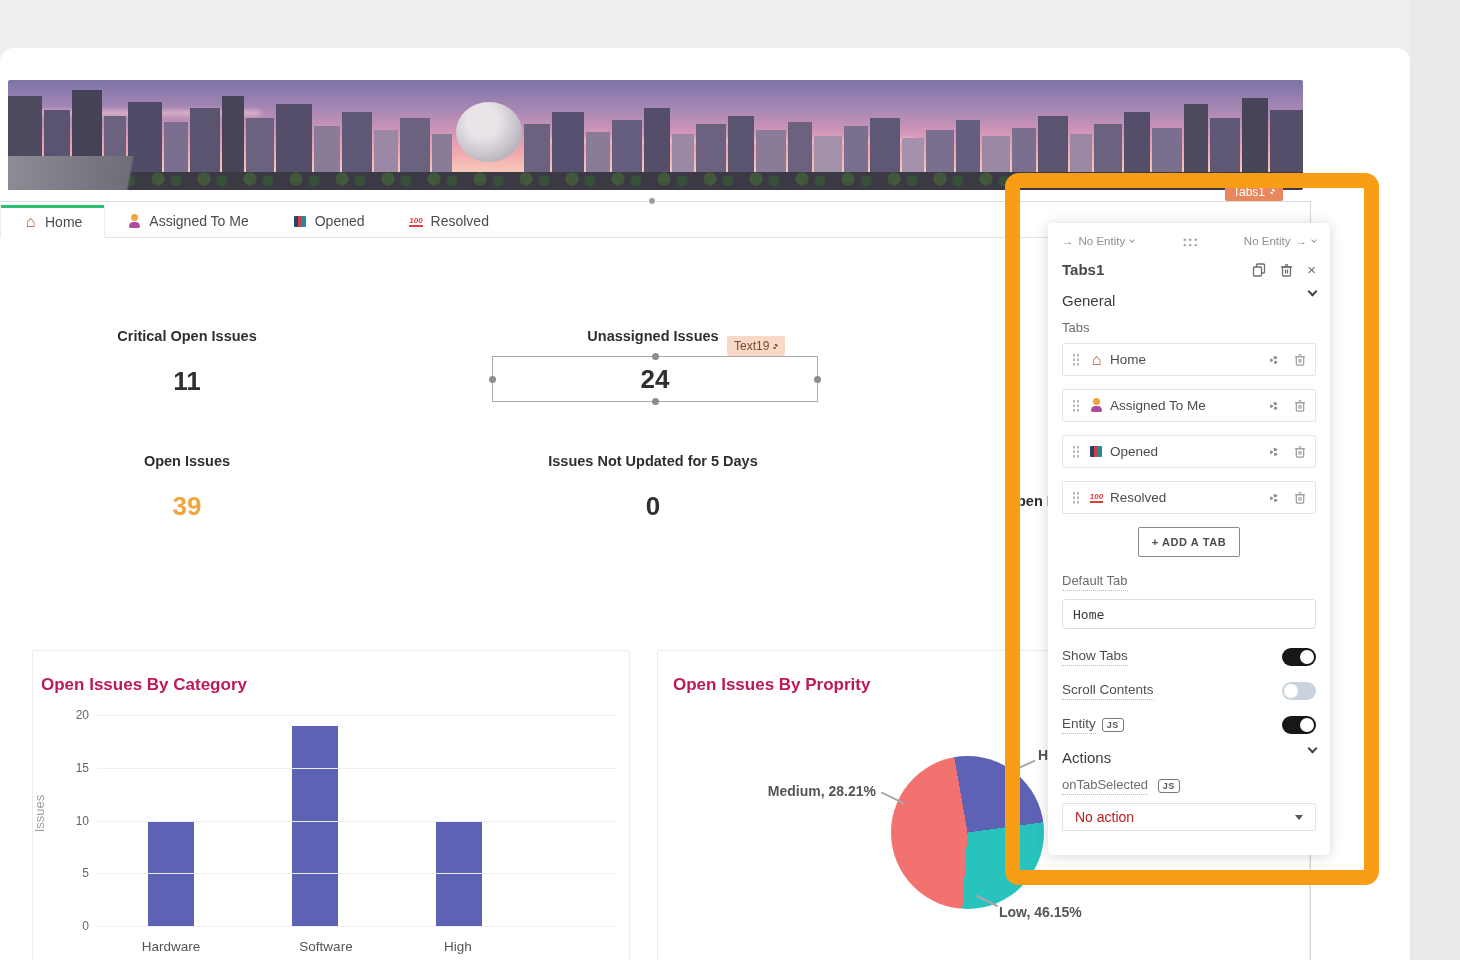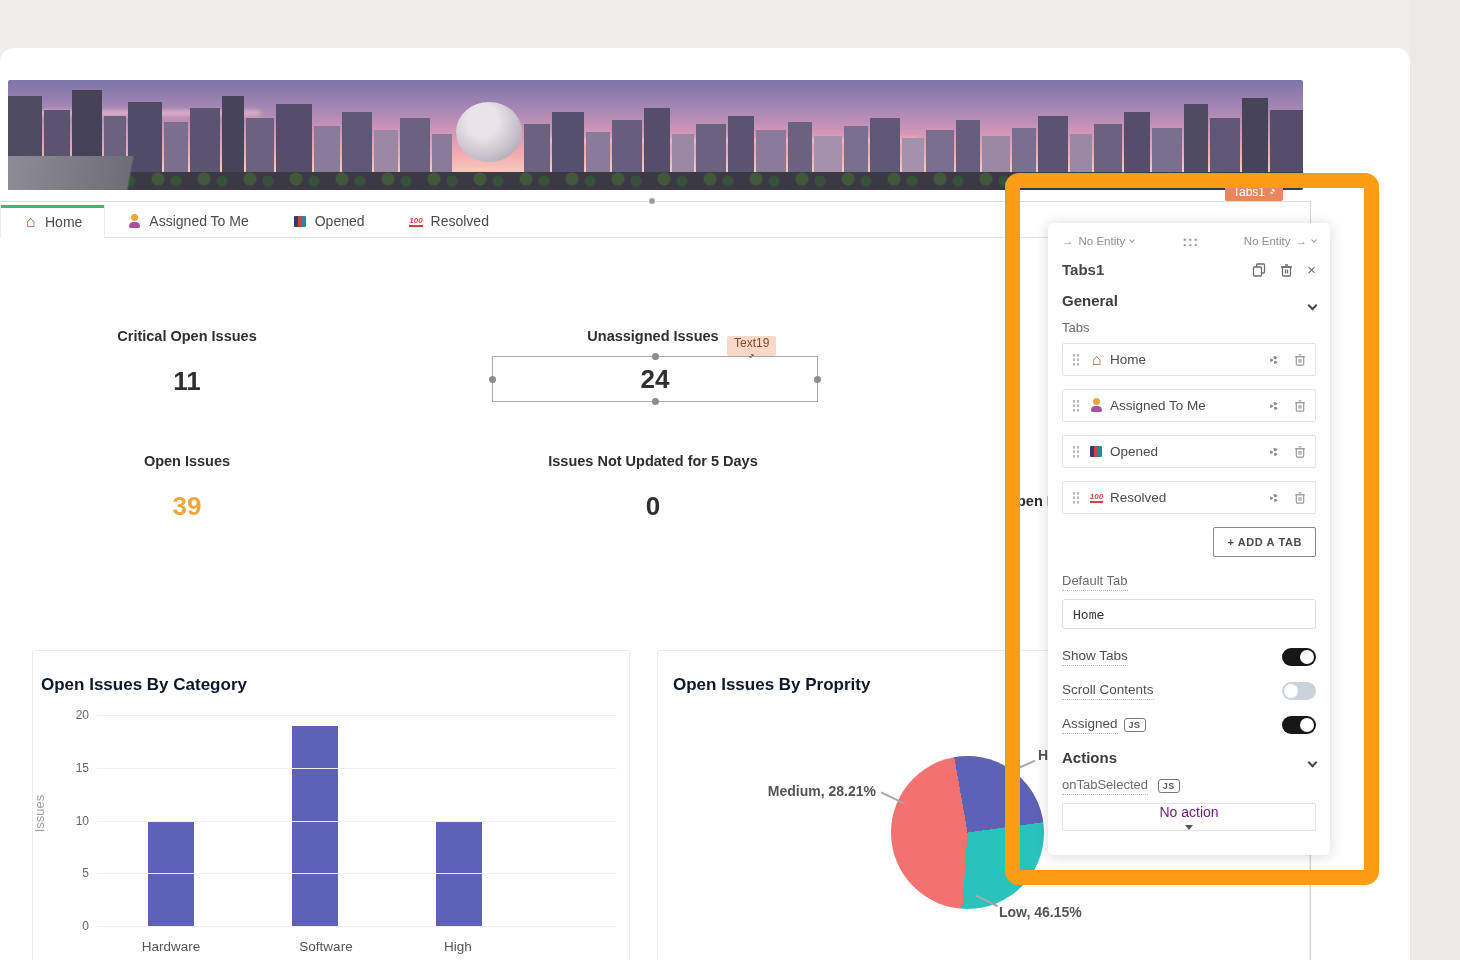--- a/index.html
+++ b/index.html
@@ -63,21 +63,21 @@
   .handle { position:absolute; width:7px; height:7px; border-radius:50%; background:#8c8c8c; }
   #sel-badge { position:absolute; left:727px; top:336px; height:20px; padding:0 7px; display:flex; align-items:center;
     gap:4px; background:#f8d8c6; border-radius:2px; font-size:12px; color:#7a4a33; }
   #sel-val { position:absolute; left:492px; top:356px; width:326px; height:46px; display:flex;
     align-items:center; justify-content:center; font-size:26px; font-weight:bold; color:#2f2f2f; }
 
   
   .card { position:absolute; background:#fff; border:1px solid #ececec; border-radius:2px; }
   #bar-card { left:32px; top:602px; width:598px; height:356px; }
   #pie-card { left:657px; top:602px; width:653px; height:356px; }
-  .card-title { position:absolute; left:8px; top:24px; font-size:17px; font-weight:bold; color:#0f172a; }
+  .card-title { position:absolute; left:8px; top:24px; font-size:17px; font-weight:bold; color:#be185d; }
   #pie-card .card-title { left:15px; }
 
   
   #bar-plot { position:absolute; left:64px; top:64px; width:520px; height:211px; }
   .gridline { position:absolute; left:0; width:100%; height:1px; background:#efefef; }
   .tick-lbl { position:absolute; width:50px; text-align:right; font-size:12px; color:#666; }
   .bar { position:absolute; bottom:0; width:46px; background:#5d62b5; }
   .bar:nth-child(1) { left:51px; } .bar:nth-of-type(2) { left:195px; } .bar:nth-of-type(3) { left:339px; }
   .xlbl { position:absolute; top:288px; width:110px; text-align:center; font-size:13.5px; color:#555; }
   #xlbl0 { left:83px; } #xlbl1 { left:238px; } #xlbl2 { left:370px; }
@@ -107,52 +107,52 @@
     color:#4b4848; }
   .p-header { display:flex; align-items:center; justify-content:space-between; font-size:11.5px;
     color:#8f8f8f; margin-bottom:14px; }
   .p-header .ent { display:flex; align-items:center; gap:5px; }
   .gridicon { width:15px; height:9px;
     background-image:radial-gradient(circle,#8f8f8f 1.2px,transparent 1.5px); background-size:5.5px 5.5px; }
   .p-title { display:flex; align-items:center; margin-bottom:14px; }
   .p-title .name { font-size:15px; font-weight:bold; color:#474747; flex:1; }
   .p-title .ico { margin-left:14px; color:#6f6f6f; display:flex; align-items:center; }
   .xchar { font-size:15px; color:#6f6f6f; line-height:1; }
-  .p-section { display:flex; align-items:flex-end; justify-content:space-between; font-size:15px;
-    font-weight:bold; color:#3d3d3d; margin-bottom:11px; }
+  .p-section { display:flex; align-items:flex-start; justify-content:space-between; font-size:15px;
+    font-weight:normal; color:#3d3d3d; margin-bottom:11px; }
   .chev { width:7px; height:7px; border-right:2px solid #444; border-bottom:2px solid #444;
     transform:rotate(45deg); margin-top:-4px; }
   .chev.sm { width:4px; height:4px; border-color:#999; border-width:1.5px; margin-top:-2px; }
   .p-lbl { font-size:13px; color:#6d6d6d; margin-bottom:8px; }
   .dotted { border-bottom:1px dotted #bdbdbd; padding-bottom:2px; display:inline-block; }
   .tabrow { display:flex; align-items:center; height:33px; border:1px solid #e4e4e4; border-radius:2px;
     background:#fff; margin-bottom:13px; padding:0 9px; }
   .draghandle { width:8px; height:13px; margin-right:9px;
     background-image:radial-gradient(circle,#b8b8b8 1.2px,transparent 1.5px); background-size:4px 4.5px; }
   .tabrow .tlabel { flex:1; font-size:13.5px; color:#4c4c4c; display:flex; align-items:center; gap:6px; }
   .gear { width:8px; height:8px; border:3px dotted #8f8f8f; border-radius:50%; }
   .gear.badge-gear { width:5px; height:5px; border:2px dotted #fff; }
   .gear.sel-gear { width:5px; height:5px; border:2px dotted #7a4a33; }
   .tabrow .ricons { display:flex; align-items:center; gap:16px; }
-  #addtab-row { display:flex; justify-content:flex-end; margin:2px 0 16px 0; }
+  #addtab-row { display:flex; justify-content:center; margin:2px 0 16px 0; }
   #addtab-btn { border:1.5px solid #8a8888; border-radius:2px; background:#fff; font-size:11px;
     font-weight:bold; letter-spacing:.6px; color:#4b4b4b; padding:8px 13px; }
   .p-input { height:30px; border:1px solid #e0dede; border-radius:3px; display:flex; align-items:center;
     padding:0 10px; font-family:"DejaVu Sans Mono",monospace; font-size:13px; color:#3b3b3b; margin-bottom:18px; }
   .prop-row { display:flex; align-items:center; justify-content:space-between; height:20px; margin-bottom:14px; }
   .prop-row .plabel { font-size:13.5px; color:#4f4f4f; display:flex; align-items:center; gap:6px; }
   .jschip { border:1px solid #777; border-radius:3px; font-size:9px; font-weight:bold; color:#555;
     padding:1px 4px; letter-spacing:.5px; }
   .toggle { width:34px; height:18px; border-radius:10px; position:relative; }
   .toggle.on { background:#171717; } .toggle.off { background:#c9d3dd; }
   .toggle::after { content:""; position:absolute; top:2px; width:14px; height:14px; border-radius:50%; background:#fff; }
   .toggle.on::after { right:2px; } .toggle.off::after { left:2px; }
   .p-section.actions { margin-top:4px; }
   .p-select { height:28px; border:1px solid #e4e2e2; border-radius:2px; display:flex; align-items:center;
-    justify-content:space-between; padding:0 12px; font-size:14px; color:#701a75;flex-direction:column; }
+    justify-content:space-between; padding:0 12px; font-size:14px; color:#b91c1c; }
   .caret { width:0; height:0; border-left:4px solid transparent; border-right:4px solid transparent;
     border-top:5px solid #555; }
   svg.lineico { display:block; }
 
   
   #annotation { position:absolute; left:1005px; top:173px; width:374px; height:712px;
     border:15px solid #f99d14; border-radius:14px; z-index:20; pointer-events:none; }
 
   #right-band { position:absolute; left:1410px; top:0; width:50px; height:960px; background:#eceae8; }
   #top-band { position:absolute; left:0; top:0; width:1460px; height:48px; background:#efeeec; }
@@ -255,21 +255,21 @@
     </div>
     <div id="stat-fragment">pen I</div>
 
     <div id="sel-val" style="top:308px;">24</div>
     <div id="sel-box" style="top:308px;">
       <div class="handle" style="left:159px; top:-4px;"></div>
       <div class="handle" style="left:159px; bottom:-4px;"></div>
       <div class="handle" style="left:-4px; top:19px;"></div>
       <div class="handle" style="right:-4px; top:19px;"></div>
     </div>
-    <div id="sel-badge" style="top:288px;flex-direction:column;">
+    <div id="sel-badge" style="top:288px;">
       <span>Text19</span>
       <span class="gear sel-gear"></span>
     </div>
 
     <div class="card" id="bar-card">
       <div class="card-title">Open Issues By Category</div>
       <div id="bar-yaxis-title">Issues</div>
       <div id="bar-plot">
         <div class="bar" style="height: 105.5px; background: rgb(93, 98, 181);"></div>
         <div class="bar" style="height: 200.45px; background: rgb(93, 98, 181);"></div>
@@ -438,21 +438,21 @@
       <span class="toggle on"></span>
     </div>
     <div class="prop-row">
       <span class="plabel">
           <span class="dotted">Scroll Contents</span>
         </span>
       <span class="toggle off"></span>
     </div>
     <div class="prop-row">
       <span class="plabel">
-        <span class="dotted">Assigned</span>
+        <span class="dotted">Entity</span>
         <span class="jschip">JS</span>
       </span>
       <span class="toggle on"></span>
     </div>
 
     <div class="p-section actions">
       <span>Actions</span>
       <span class="chev"></span>
     </div>
 

